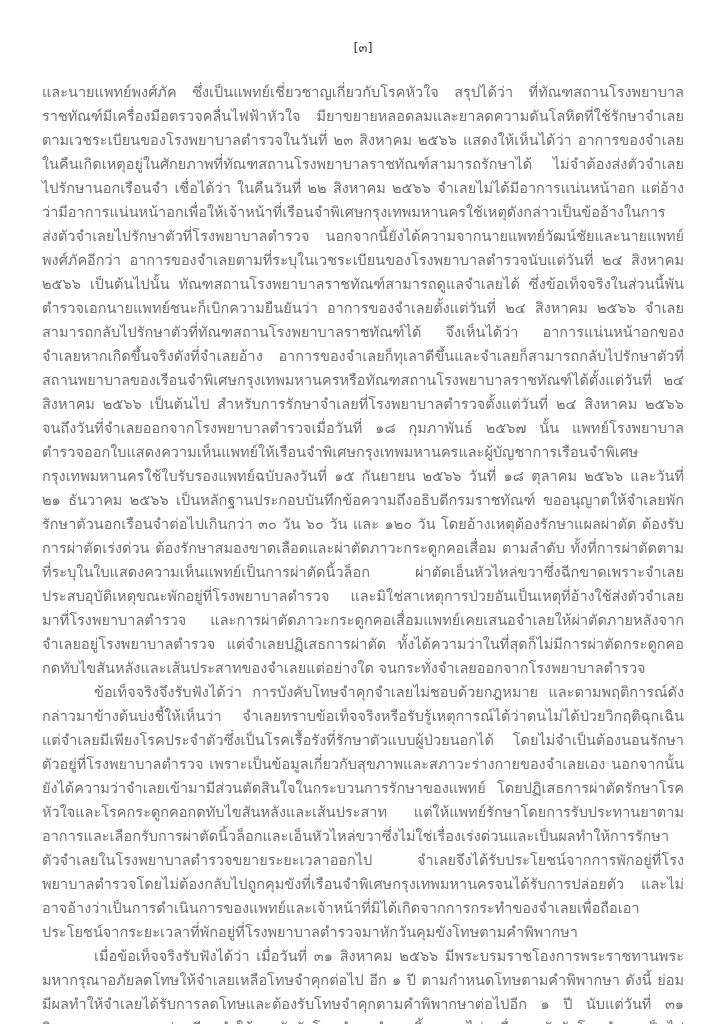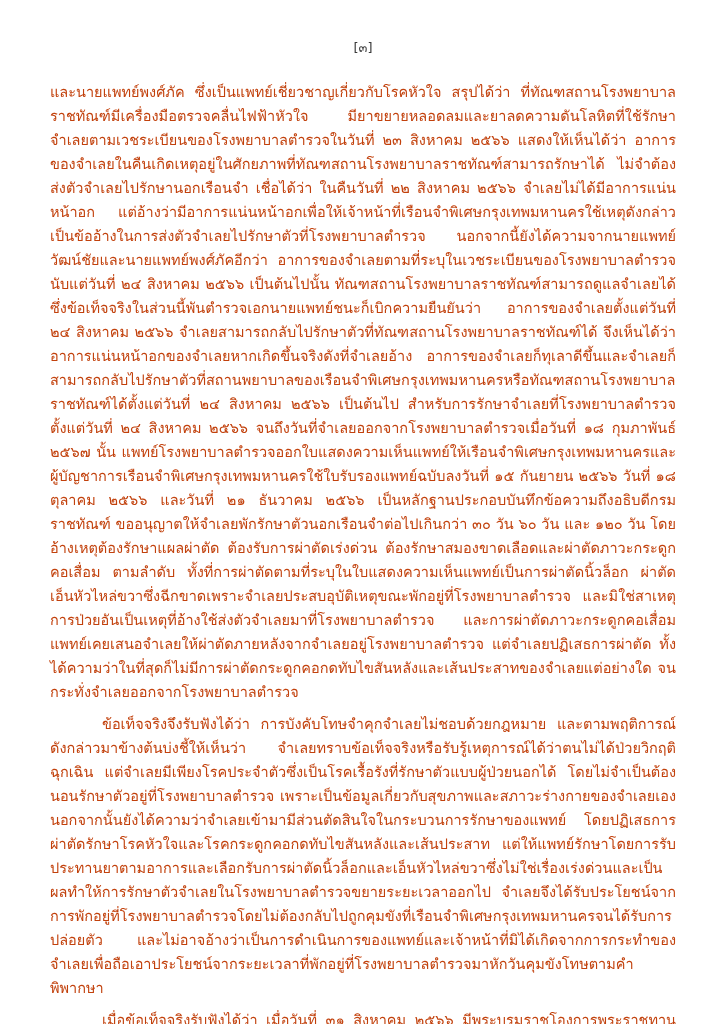--- a/index.html
+++ b/index.html
@@ -20,27 +20,27 @@
     color: #2e2e2e;
   }
   .page-number {
     text-align: center;
     font-size: 13px;
     line-height: 16px;
     margin-bottom: 24px;
     color: #3a3a3a;
   }
   .body-text p {
-    margin: 8px;
+    margin: 0;
     font-size: 14.5px;
     line-height: 24px;
     text-align: justify;
     word-break: normal;
     overflow-wrap: break-word;
-    color: #c2410c;
+    color: #737373;
   }
   .body-text p.indent {
     text-indent: 52px;
   }
 </style>
 </head>
 <body>
 
 <div class="page">
   <div class="page-number">[๓]</div>

